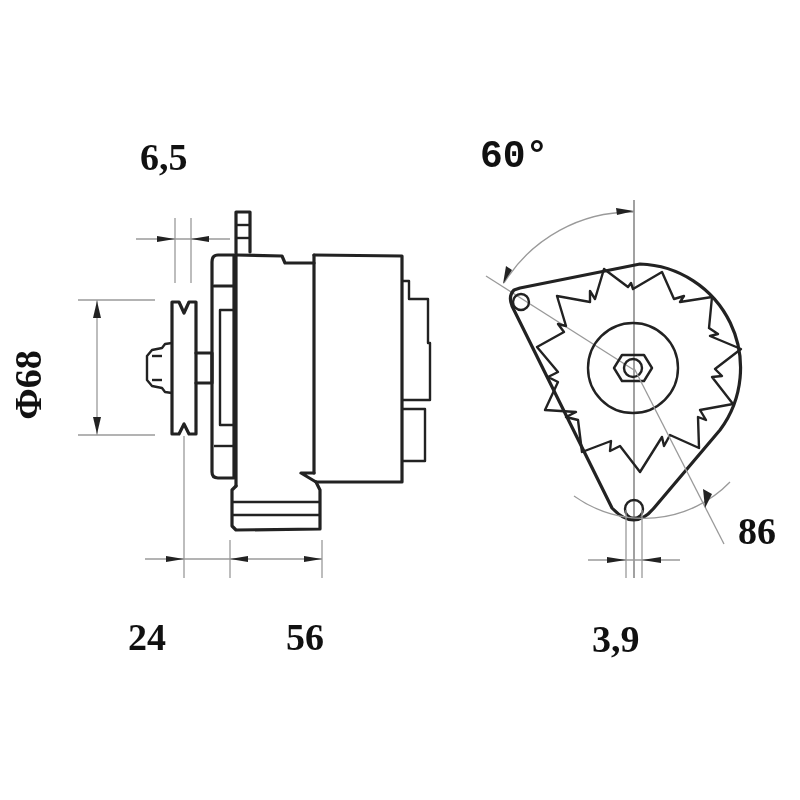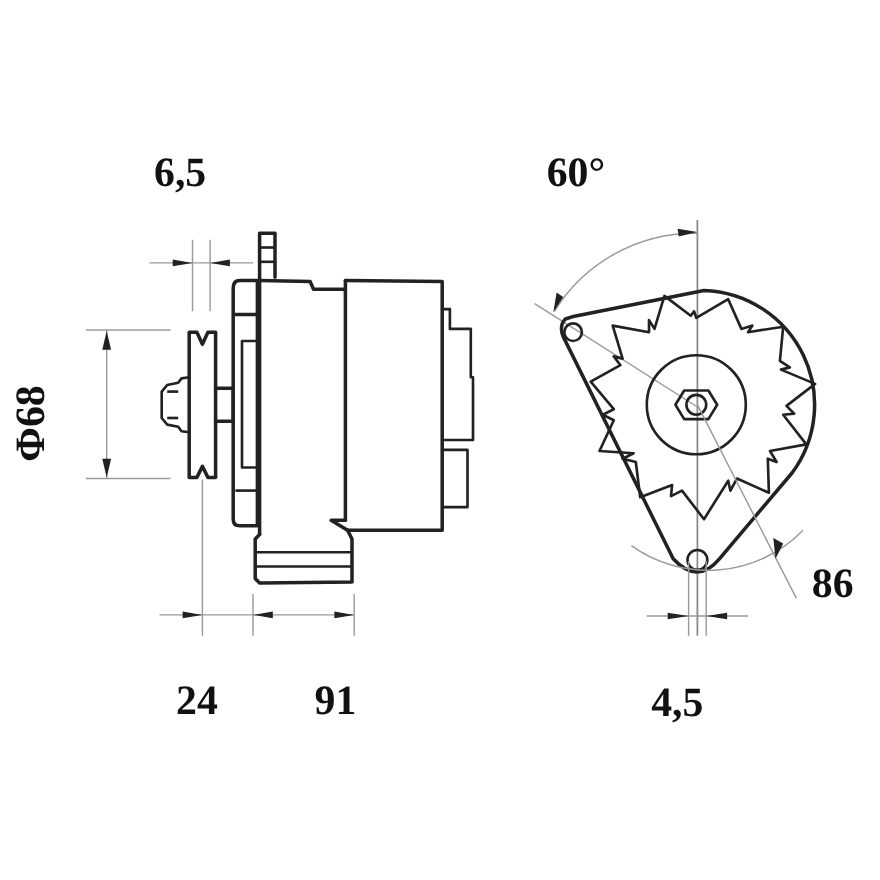--- a/index.html
+++ b/index.html
@@ -143,18 +143,18 @@
       <line class="dimline" x1="626" y1="510" x2="626" y2="578"></line>
       <line class="dimline" x1="642" y1="510" x2="642" y2="578"></line>
       <line class="dimline" x1="588" y1="560" x2="680" y2="560"></line>
       <polygon class="arrow" points="626,560 607,557 607,563"></polygon>
       <polygon class="arrow" points="642,560 661,557 661,563"></polygon>
     </g>
   </g>
 </svg>
 
 <div class="dim-label" style="left:140px; top:138px;">6,5</div>
-<div class="dim-label" style="left:497px; top:138px;">60°</div>
+<div class="dim-label" style="left:480px; top:138px;font-family:Liberation Mono, monospace;">60°</div>
 <div class="dim-label" style="left:-12px; top:366px; width:80px; text-align:center; transform: rotate(-90deg);">Φ68</div>
 <div class="dim-label" style="left:738px; top:512px;text-align:center;">86</div>
-<div class="dim-label" style="left:160px; top:618px;text-align:center;">24</div>
-<div class="dim-label" style="left:286px; top:618px;">91</div>
-<div class="dim-label" style="left:592px; top:620px;">4,5</div>
+<div class="dim-label" style="left:128px; top:618px;text-align:center;">24</div>
+<div class="dim-label" style="left:286px; top:618px;">56</div>
+<div class="dim-label" style="left:592px; top:620px;">3,9</div>
 
 </body></html>

